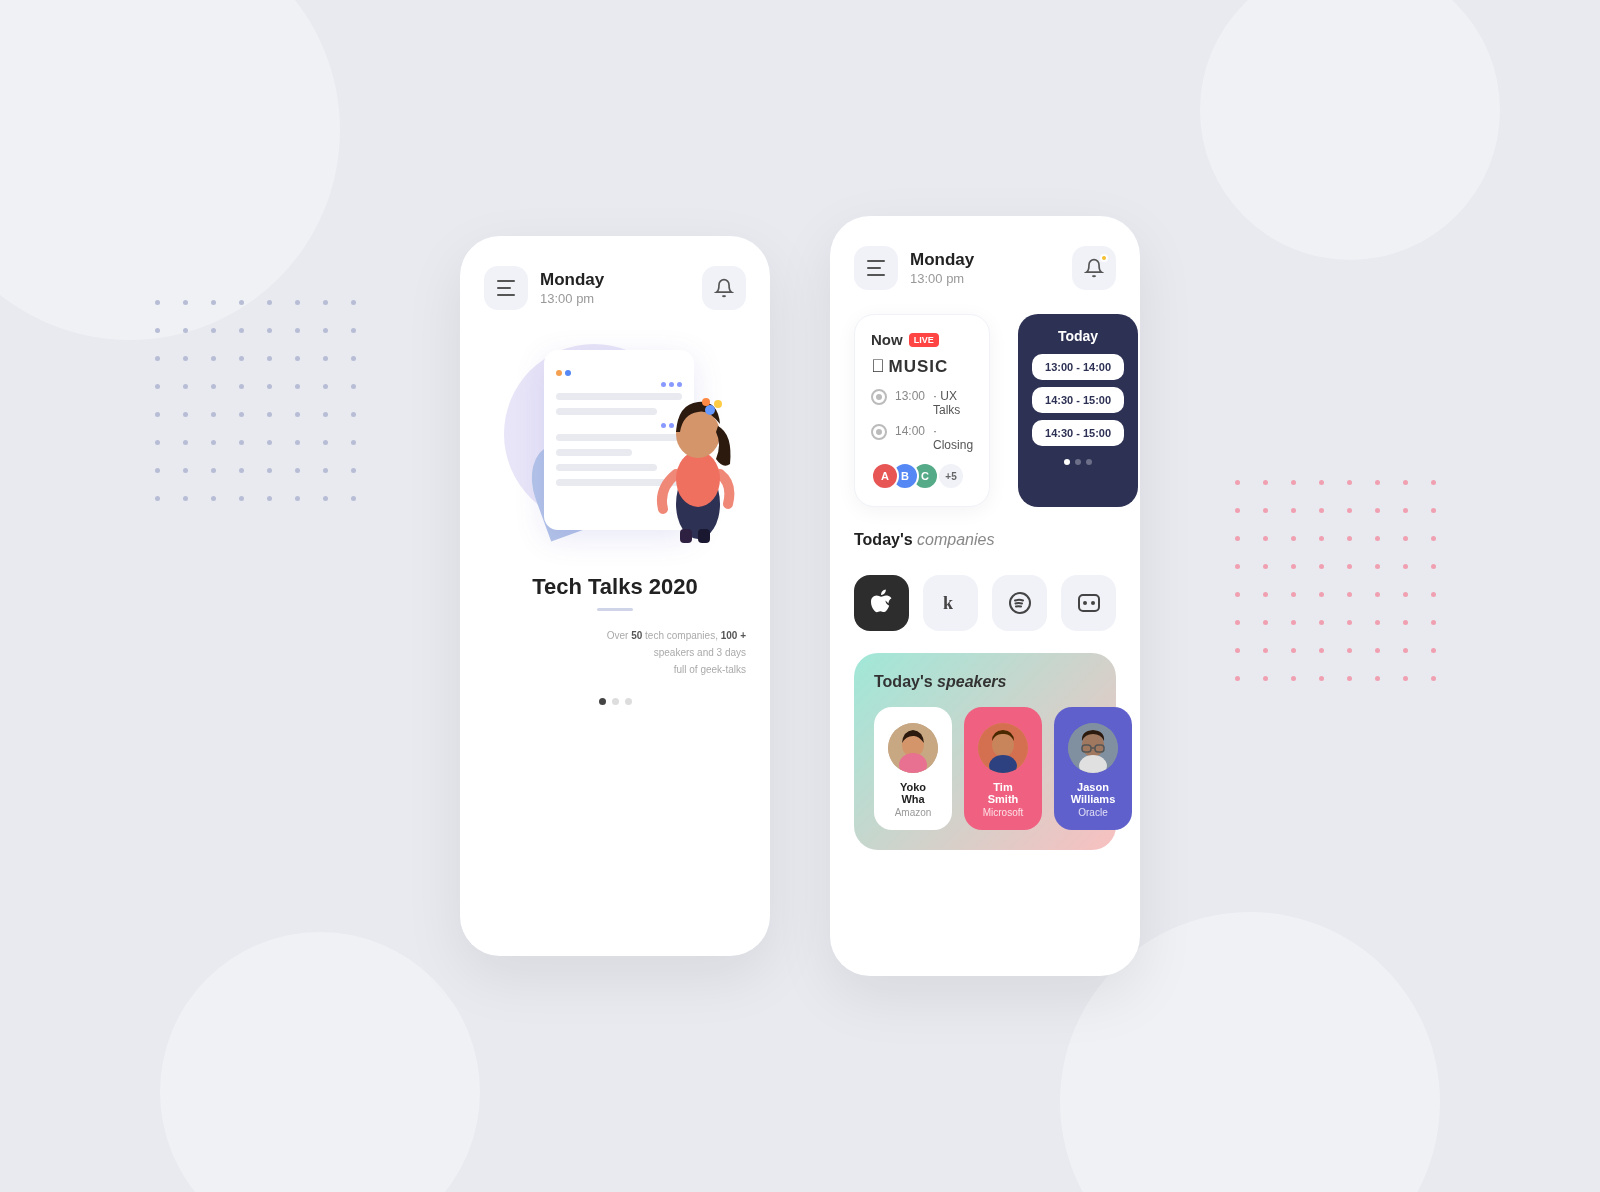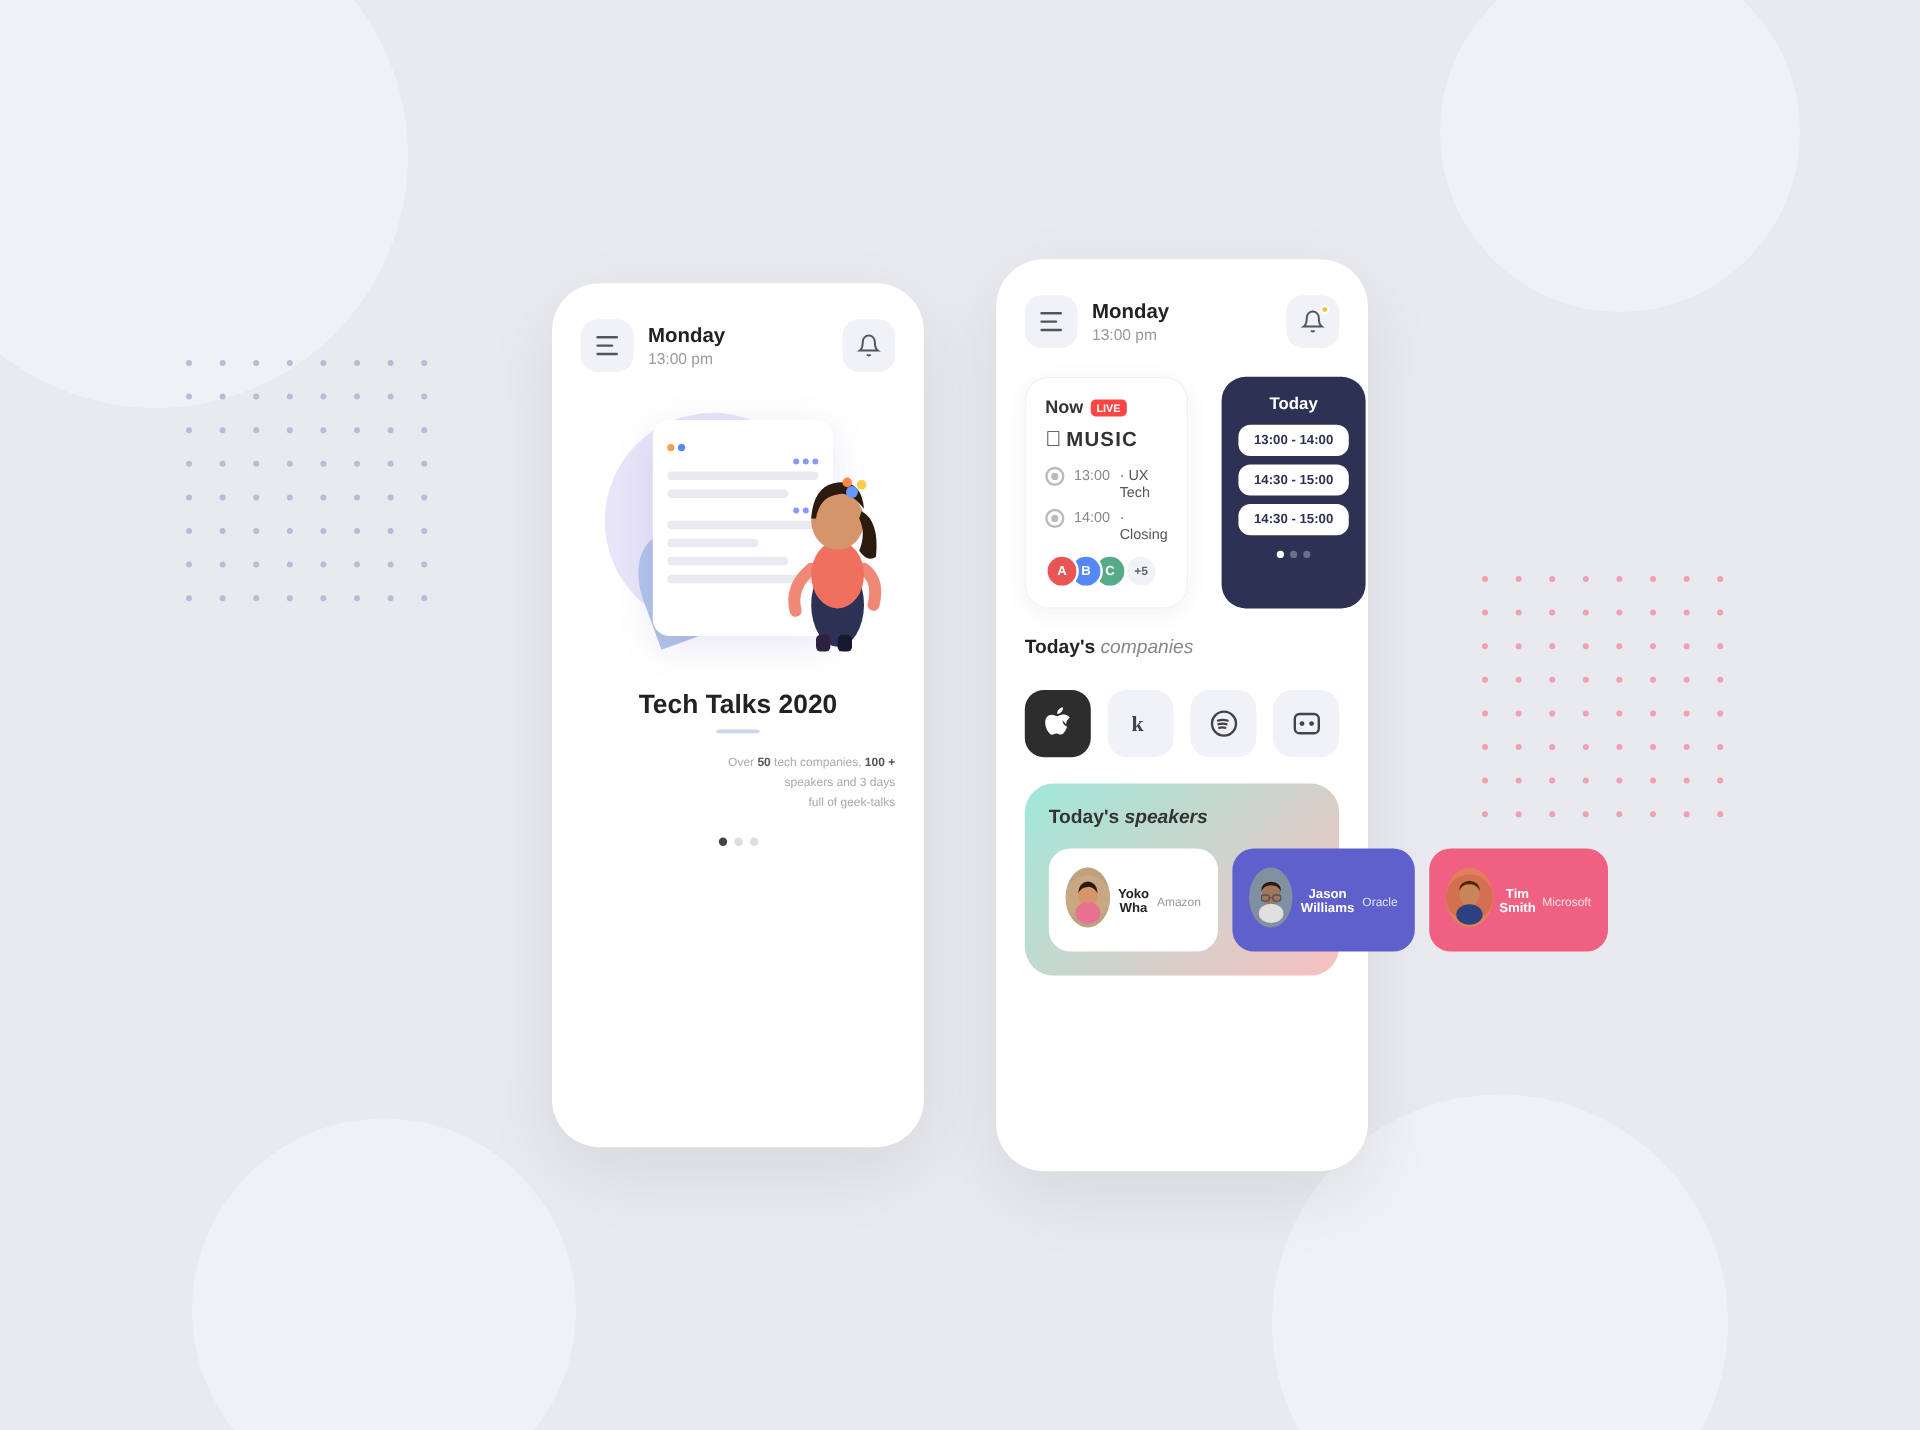--- a/index.html
+++ b/index.html
@@ -357,21 +357,21 @@
     .speakers-title { font-size: 16px; margin-bottom: 16px; color: #333; }
     .speakers-title span { font-weight: 700; }
     .speakers-title em { font-weight: 700; }
 
     .speakers-row {
       display: flex; gap: 12px;
     }
     .speaker-card {
       border-radius: 18px;
       padding: 16px 14px 12px;
-      display: flex; flex-direction: row; align-items: center;
+      display: flex; flex-direction: column; align-items: center;
       text-align: center;
       flex: 1;
     }
     .speaker-card.white { background: #fff; }
     .speaker-card.pink { background: #f06080; }
     .speaker-card.purple { background: #6060cc; }
 
     .speaker-avatar {
       width: 50px; height: 50px;
       border-radius: 50%;
@@ -652,21 +652,21 @@
           <span class="live-badge">LIVE</span>
         </div>
         <div class="music-logo">
           <span class="apple-icon"></span>
           <span class="music-text">MUSIC</span>
         </div>
 
         <div class="session-item">
           <div class="session-icon"></div>
           <span class="session-time">13:00</span>
-          <span class="session-name">· UX Tech</span>
+          <span class="session-name">· UX Talks</span>
         </div>
         <div class="session-item">
           <div class="session-icon"></div>
           <span class="session-time">14:00</span>
           <span class="session-name">· Closing</span>
         </div>
 
         <div class="avatar-row">
           <div class="avatar-small av1">A</div>
           <div class="avatar-small av2">B</div>
@@ -739,53 +739,53 @@
 
               <path d="M14 20 Q15 8 25 7 Q35 8 36 20 Q30 12 25 13 Q18 13 14 20 Z" fill="#2d1a0e"></path>
 
               <ellipse cx="25" cy="42" rx="14" ry="12" fill="#e87090"></ellipse>
             </svg>
           </div>
           <div class="speaker-name">Yoko Wha</div>
           <div class="speaker-company">Amazon</div>
         </div>
 
+        <div class="speaker-card pink">
+          <div class="speaker-avatar sa-tim">
+            <svg width="50" height="50" viewBox="0 0 50 50">
+              <circle cx="25" cy="25" r="25" fill="#d47050"></circle>
+
+              <ellipse cx="25" cy="22" rx="11" ry="12" fill="#c8845a"></ellipse>
+
+              <path d="M14 18 Q14 8 25 7 Q36 8 36 18 Q32 10 25 11 Q18 10 14 18 Z" fill="#4a2800"></path>
+
+              <ellipse cx="25" cy="43" rx="14" ry="11" fill="#2d4080"></ellipse>
+            </svg>
+          </div>
+          <div class="speaker-name">Tim Smith</div>
+          <div class="speaker-company">Microsoft</div>
+        </div>
+
         <div class="speaker-card purple">
           <div class="speaker-avatar sa-jason">
             <svg width="50" height="50" viewBox="0 0 50 50">
               <circle cx="25" cy="25" r="25" fill="#8090a0"></circle>
 
               <ellipse cx="25" cy="22" rx="11" ry="12" fill="#a07860"></ellipse>
 
               <rect x="14" y="22" width="9" height="7" rx="3" fill="none" stroke="#555" stroke-width="1.5"></rect>
               <rect x="27" y="22" width="9" height="7" rx="3" fill="none" stroke="#555" stroke-width="1.5"></rect>
               <line x1="23" y1="25" x2="27" y2="25" stroke="#555" stroke-width="1.5"></line>
 
               <path d="M14 18 Q13 8 25 7 Q37 8 36 18 Q33 11 25 11 Q17 11 14 18 Z" fill="#2d1a0e"></path>
 
               <ellipse cx="25" cy="43" rx="14" ry="11" fill="#e0e0e0"></ellipse>
             </svg>
           </div>
           <div class="speaker-name">Jason Williams</div>
           <div class="speaker-company">Oracle</div>
         </div>
 
-        <div class="speaker-card pink">
-          <div class="speaker-avatar sa-tim">
-            <svg width="50" height="50" viewBox="0 0 50 50">
-              <circle cx="25" cy="25" r="25" fill="#d47050"></circle>
-
-              <ellipse cx="25" cy="22" rx="11" ry="12" fill="#c8845a"></ellipse>
-
-              <path d="M14 18 Q14 8 25 7 Q36 8 36 18 Q32 10 25 11 Q18 10 14 18 Z" fill="#4a2800"></path>
-
-              <ellipse cx="25" cy="43" rx="14" ry="11" fill="#2d4080"></ellipse>
-            </svg>
-          </div>
-          <div class="speaker-name">Tim Smith</div>
-          <div class="speaker-company">Microsoft</div>
-        </div>
-
       </div>
     </div>
 
   </div>
 </div>
 
 </body></html>

